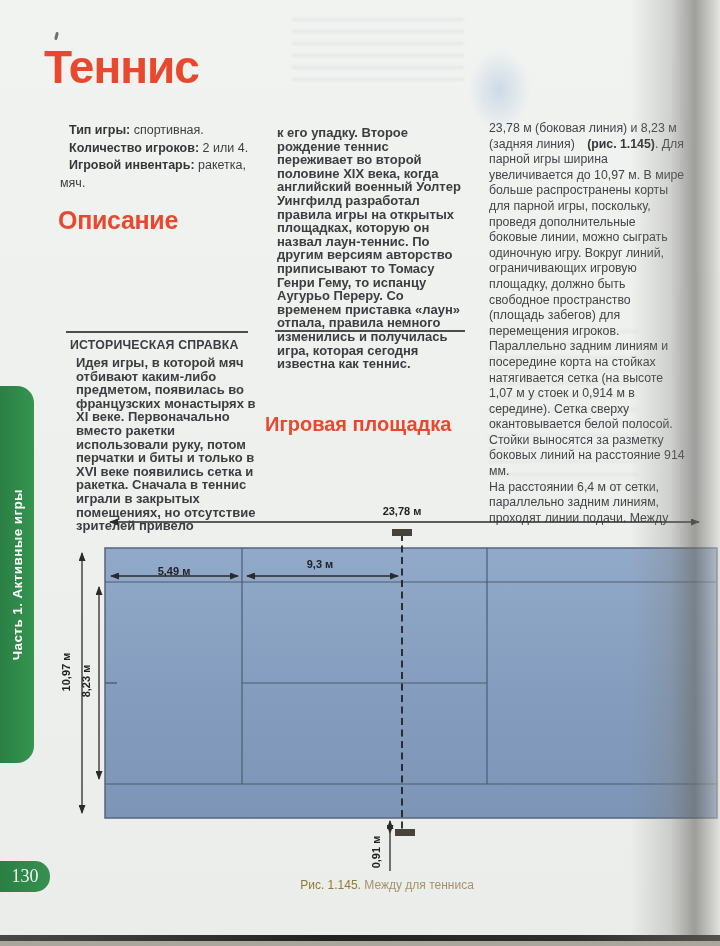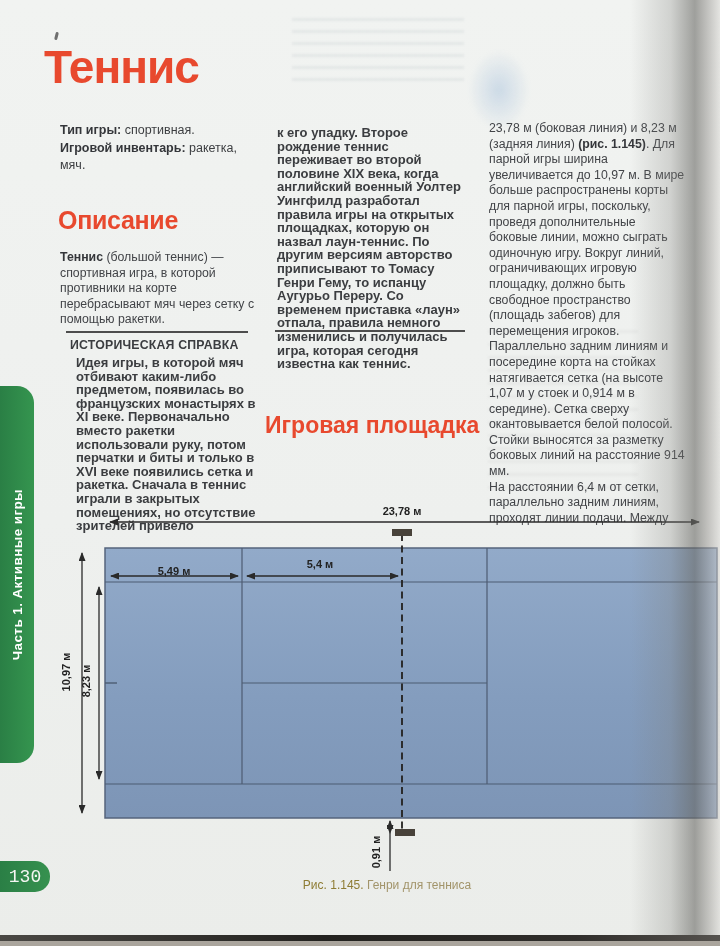--- a/index.html
+++ b/index.html
@@ -5,42 +5,42 @@
   html,body{margin:0;padding:0;background:#d8dad7;}
   .page{
     position:relative;width:720px;height:946px;overflow:hidden;
     background:linear-gradient(180deg,#f1f3f1 0%,#eef0ee 55%,#ebedea 100%);
     font-family:"Liberation Sans",sans-serif;color:#3e4044;
   }
   .abs{position:absolute;}
   
   .title{left:44px;top:44px;font-size:46px;font-weight:bold;letter-spacing:-1px;color:#e8492e;line-height:1;}
   .h2{font-size:25px;font-weight:bold;letter-spacing:-0.3px;color:#e8492e;line-height:1;}
-  .h3{font-size:23px;font-weight:bold;color:#e8492e;line-height:1;}
+  .h3{font-size:20px;font-weight:bold;color:#e8492e;line-height:1;}
   
   .meta{left:60px;top:122px;width:200px;font-size:12.5px;line-height:17.5px;color:#3c3e41;}
   .para{font-size:12.3px;line-height:15.6px;color:#424448;}
   .hist{font-weight:bold;font-size:13px;line-height:13.6px;color:#3b3d40;}
   .hist-head{font-weight:bold;font-size:12.3px;color:#3b3d40;letter-spacing:0.2px;}
   .rule{height:2px;background:#4d4d4d;}
-  b{color:#34363a;}
+  b{color:#34363a;margin-left:9px;}
   
   .side-tab{
     left:0;top:386px;width:34px;height:377px;background:linear-gradient(90deg,#2a7f45,#35954f);
     border-radius:0 17px 17px 0;display:flex;align-items:center;justify-content:center;
   }
   .side-tab span{
     writing-mode:vertical-rl;transform:rotate(180deg);
     color:#ffffff;font-weight:bold;font-size:13.5px;letter-spacing:0.4px;white-space:nowrap;
   }
   .page-badge{
     left:0;top:861px;width:50px;height:31px;background:linear-gradient(90deg,#2a7f45,#36914f);
     border-radius:0 15px 15px 0;display:flex;align-items:center;justify-content:center;
   }
-  .page-badge span{font-family:Liberation Mono, monospace;font-size:18px;color:#f4f6f2;}
+  .page-badge span{font-family:Liberation Serif, serif;font-size:18px;color:#f4f6f2;}
   
   .diagram{left:12px;top:500px;width:712px;height:400px;}
   .dim-label{position:absolute;font-size:11px;font-weight:bold;color:#222;text-align:center;white-space:nowrap;}
   .rot{transform:rotate(-90deg);}
   .caption{position:absolute;left:235px;top:378px;width:280px;text-align:center;font-size:12px;white-space:nowrap;}
   .caption .cap-b{font-weight:normal;color:#8e7c34;}
   .caption .cap-t{color:#a2946a;}
   
   .ghost{pointer-events:none;}
   .g1{left:292px;top:18px;width:172px;height:72px;
@@ -70,28 +70,26 @@
 
   <div class="abs ghost g1"></div>
   <div class="abs ghost g2"></div>
   <div class="abs ghost g3"></div>
   <div class="abs speck"></div>
 
   <div class="abs title">Теннис</div>
 
   <div class="abs meta">
     <div><b>Тип игры:</b><span> спортивная.</span></div>
+    <div><b>Количество игроков:</b><span> 2 или 4.</span></div>
     <div><b>Игровой инвентарь:</b><span> ракетка, мяч.</span></div>
   </div>
 
   <div class="abs h2" style="left:58px;top:208px;">Описание</div>
 
-  <div class="abs para" style="left:60px;top:250px;width:202px;">
-    <b>Теннис</b><span> (большой теннис) — спортивная игра, в которой противники на корте перебрасывают мяч через сетку с помощью ракетки.</span>
-  </div>
 
   <div class="abs rule" style="left:66px;top:331px;width:182px;"></div>
   <div class="abs hist-head" style="left:70px;top:338px;">ИСТОРИЧЕСКАЯ СПРАВКА</div>
   <div class="abs hist" style="left:76px;top:356px;width:186px;">Идея игры, в которой мяч отбивают каким-либо предметом, появилась во французских монастырях в XI веке. Первоначально вместо ракетки использовали руку, потом перчатки и биты и только в XVI веке появились сетка и ракетка. Сначала в теннис играли в закрытых помещениях, но отсутствие зрителей привело</div>
 
   <div class="abs hist" style="left:277px;top:126px;width:184px;">к его упадку. Второе рождение теннис переживает во второй половине XIX века, когда английский военный Уолтер Уингфилд разработал правила игры на открытых площадках, которую он назвал лаун-теннис. По другим версиям авторство приписывают то Томасу Генри Гему, то испанцу Аугурьо Переру. Со временем приставка «лаун» отпала, правила немного изменились и получилась игра, которая сегодня известна как теннис.</div>
   <div class="abs rule" style="left:275px;top:330px;width:190px;"></div>
 
   <div class="abs h3" style="left:265px;top:414px;">Игровая площадка</div>
 
@@ -135,28 +133,28 @@
       <line x1="235" y1="76" x2="386" y2="76" stroke="#2a2a2a" stroke-width="1.3" marker-start="url(#ahS)" marker-end="url(#ahE)"></line>
       <line x1="70" y1="53" x2="70" y2="313" stroke="#2a2a2a" stroke-width="1.3" marker-start="url(#ahS)" marker-end="url(#ahE)"></line>
       <line x1="87" y1="87" x2="87" y2="279" stroke="#2a2a2a" stroke-width="1.3" marker-start="url(#ahS)" marker-end="url(#ahE)"></line>
 
       <line x1="378" y1="321" x2="378" y2="333" stroke="#2a2a2a" stroke-width="1.3" marker-start="url(#ahS)" marker-end="url(#ahE)"></line>
       <line x1="378" y1="333" x2="378" y2="371" stroke="#2a2a2a" stroke-width="1.3"></line>
     </svg>
 
     <div class="dim-label" style="left:340px;top:5px;width:100px;">23,78 м</div>
     <div class="dim-label" style="left:112px;top:58px;width:100px;margin-top:7px;">5,49 м</div>
-    <div class="dim-label" style="left:258px;top:58px;width:100px;">5,4 м</div>
+    <div class="dim-label" style="left:258px;top:58px;width:100px;">9,3 м</div>
     <div class="dim-label rot" style="left:21px;top:164px;width:70px;height:16px;">10,97 м</div>
     <div class="dim-label rot" style="left:41px;top:173px;width:70px;height:16px;">8,23 м</div>
     <div class="dim-label rot" style="left:331px;top:344px;width:70px;height:16px;">0,91 м</div>
 
     <div class="caption">
       <span class="cap-b">Рис. 1.145.</span>
-      <span class="cap-t">Генри для тенниса</span>
+      <span class="cap-t">Между для тенниса</span>
     </div>
   </div>
 
   <div class="abs side-tab">
     <span>Часть 1. Активные игры</span>
   </div>
 
   <div class="abs page-badge">
     <span>130</span>
   </div>

